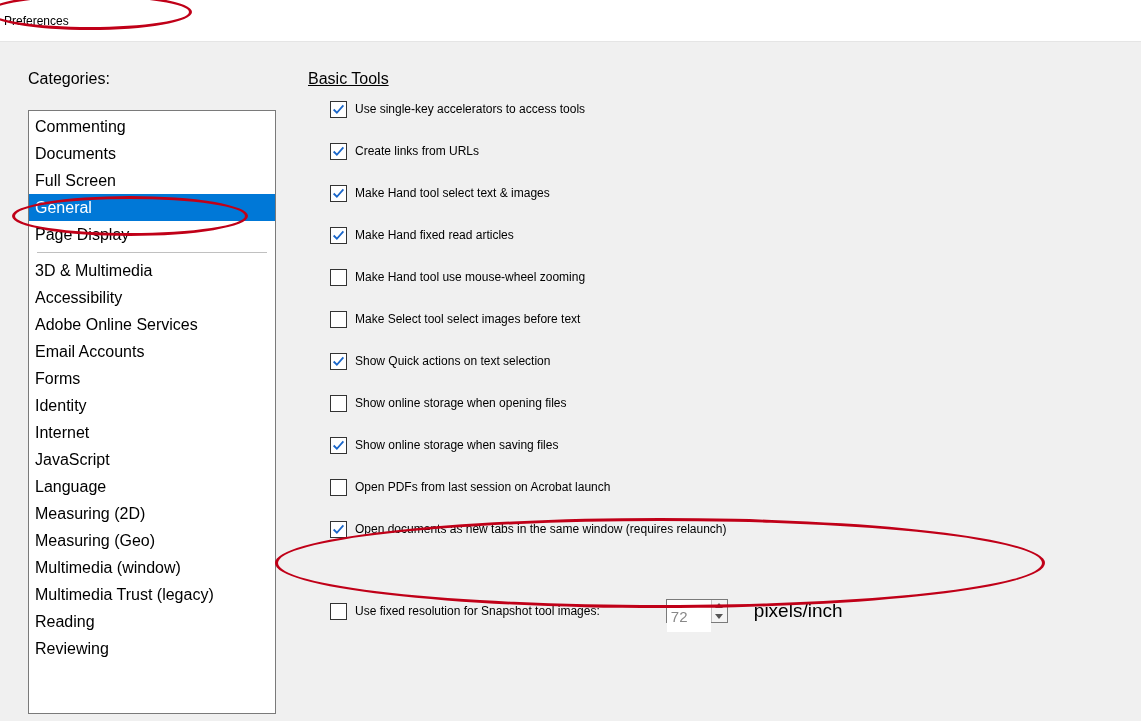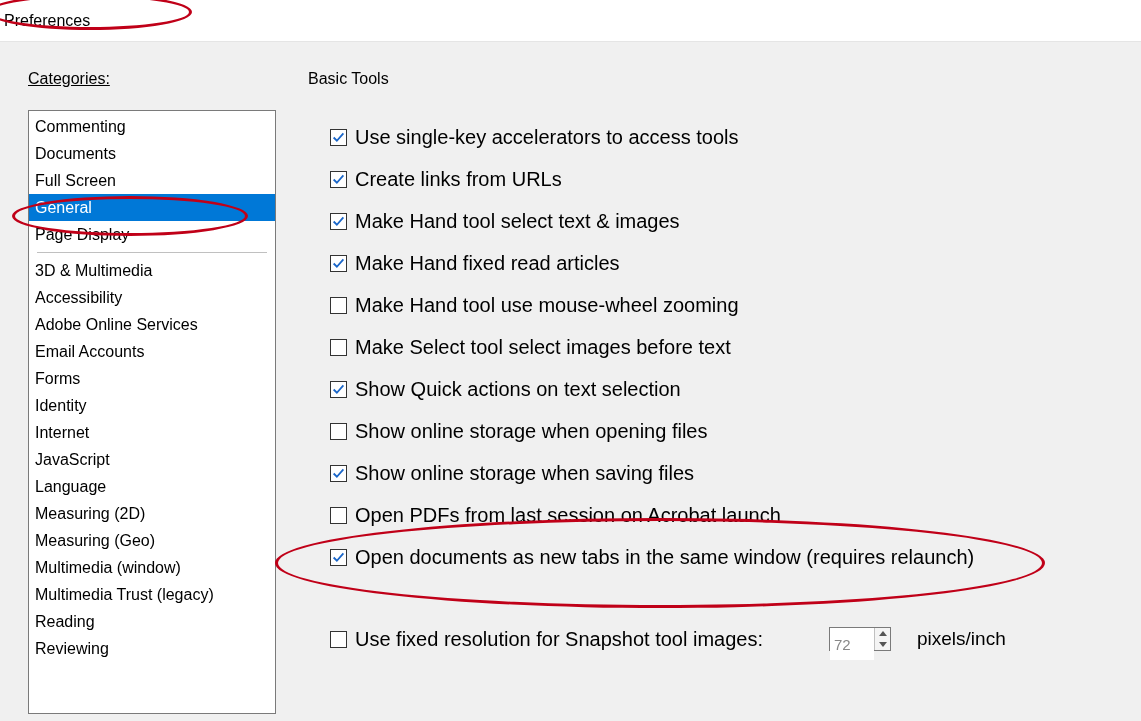--- a/index.html
+++ b/index.html
@@ -13,39 +13,38 @@
     overflow: hidden;
   }
   .window {
     width: 1141px; height: 721px;
     position: relative;
   }
   .titlebar {
     background: #fff;
     height: 42px;
     padding: 0 4px;
-    font-size: 16px;
+    font-size: 12px;
     color: #000;
     display: flex; align-items: center;
     border-bottom: 1px solid #e5e5e5;
   }
   .body {
     display: flex;
     padding: 28px 0 0 28px;
     background: #f0f0f0;
     height: calc(721px - 42px);
   }
   .left {
     width: 248px;
     flex: 0 0 248px;
   }
   .categories-label {
     font-size: 16px;
     margin-bottom: 22px;
-    text-decoration: underline;
   }
   .cat-list {
     background: #fff;
     border: 1px solid #7a7a7a;
     height: 604px;
     overflow: hidden;
     padding-top: 2px;
   }
   .cat-item {
     padding: 3px 0 3px 6px;
@@ -61,21 +60,21 @@
   .cat-divider {
     border-top: 1px solid #c0c0c0;
     margin: 4px 8px;
   }
   .right {
     padding-left: 32px;
     flex: 1;
   }
   .section-title {
     font-size: 16px;
-    margin-bottom: 28px;
+    text-decoration: underline;
   }
   .options {
     padding-left: 22px;
   }
   .opt-row {
     display: flex;
     align-items: center;
     height: 42px;
     gap: 8px;
   }
@@ -87,21 +86,21 @@
     border: 1px solid #333;
     background: #fff;
     display: inline-flex;
     align-items: center;
     justify-content: center;
     flex: 0 0 17px;
   }
   .chk.checked svg { display: block; }
   .chk svg { display: none; width: 13px; height: 13px; }
   .opt-label {
-    font-size: 20px;
+    font-size: 12px;
   }
   .spinner {
     display: inline-flex;
     align-items: stretch;
     border: 1px solid #7a7a7a;
     height: 24px;
     margin-left: 58px;
     margin-right: 18px;
   }
   .spinner input {

